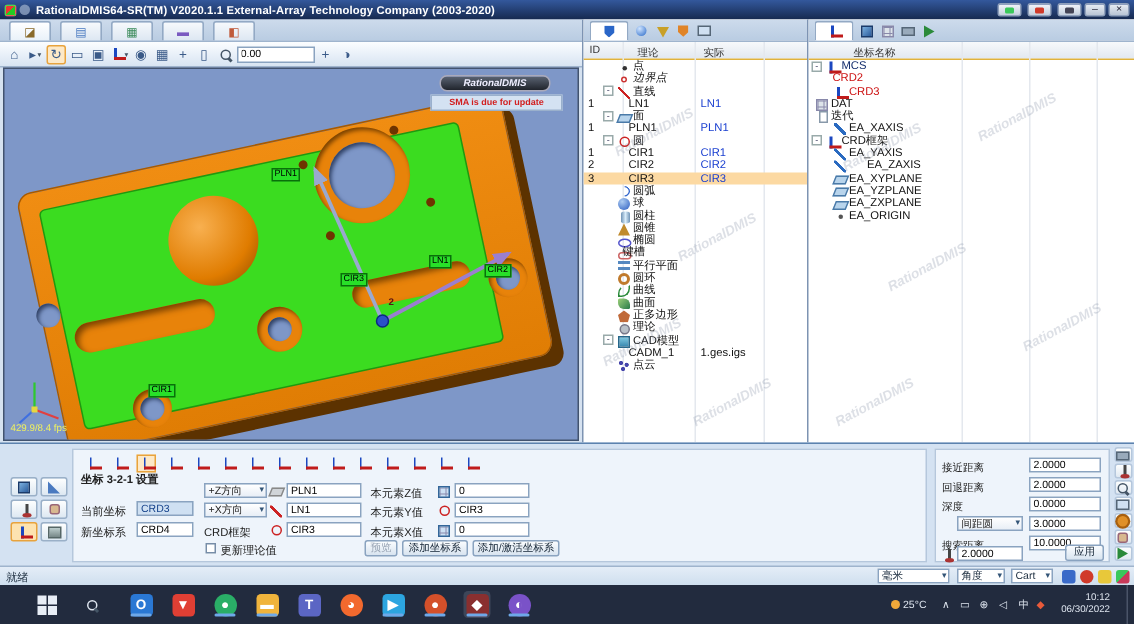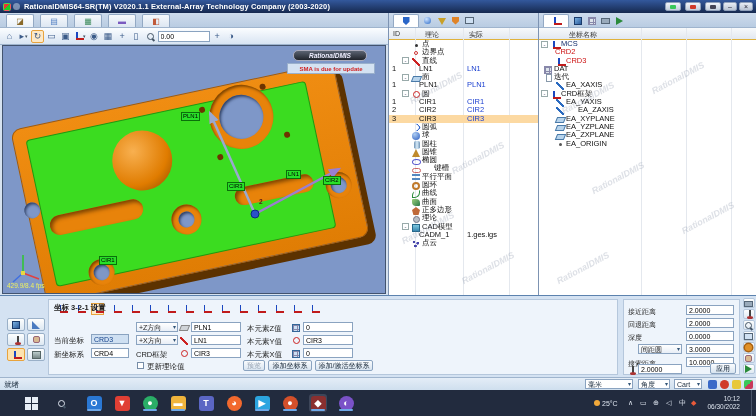--- a/index.html
+++ b/index.html
@@ -363,21 +363,21 @@
         <div class="trow">
           <span class="icw" style="left: 22px;">
             <span class="ic ic-point"></span>
           </span>
           <span class="nm" style="left: 33px;">点</span>
         </div>
         <div class="trow">
           <span class="icw" style="left: 22px;">
             <span class="ic ic-boundary-point"></span>
           </span>
-          <span class="nm" style="left: 33px;">边界点</span>
+          <span class="nm" style="left: 33px; font-style: italic;">边界点</span>
         </div>
         <div class="trow">
           <span class="exp" style="left: 13px;">-</span>
           <span class="icw" style="left: 22px;">
             <span class="ic ic-line"></span>
           </span>
           <span class="nm" style="left: 33px;">直线</span>
         </div>
         <div class="trow">
           <span class="cid">1</span>
@@ -445,21 +445,21 @@
         <div class="trow">
           <span class="icw" style="left: 22px;">
             <span class="ic ic-ellipse"></span>
           </span>
           <span class="nm" style="left: 33px;">椭圆</span>
         </div>
         <div class="trow">
           <span class="icw" style="left: 22px;">
             <span class="ic ic-slot"></span>
           </span>
-          <span class="nm" style="left: 45px;">键槽</span>
+          <span class="nm" style="left: 26px;">键槽</span>
         </div>
         <div class="trow">
           <span class="icw" style="left: 22px;">
             <span class="ic ic-pplanes"></span>
           </span>
           <span class="nm" style="left: 33px;">平行平面</span>
         </div>
         <div class="trow">
           <span class="icw" style="left: 22px;">
             <span class="ic ic-torus"></span>
@@ -688,21 +688,21 @@
             <span class="ic ic-axes"></span>
           </span>
           <span class="cti">
             <span class="ic ic-axes"></span>
           </span>
           <span class="cti">
             <span class="ic ic-axes"></span>
           </span>
         </div>
 
-      <span class="flabel" style="left:5px;top:3px;font-weight:bold">坐标 3-2-1 设置</span>
+      <span class="flabel" style="left:5px;top:15px;font-weight:bold">坐标 3-2-1 设置</span>
       <span class="flabel" style="left:5px;top:36px">当前坐标</span>
       <input class="ffield dis" style="left: 42px; top: 34px; width: 38px;" value="CRD3">
       <span class="flabel" style="left:5px;top:50px">新坐标系</span>
       <input class="ffield" style="left: 42px; top: 48px; width: 38px;" value="CRD4">
 
       <div class="dd" style="left:87px;top:22px;width:42px"><span>+Z方向</span></div>
       <span class="fic" style="left:130px;top:23px">
           <span class="ic ic-plane gray"></span>
         </span>
       <input class="ffield" style="left: 142px; top: 22px; width: 50px;" value="PLN1">

